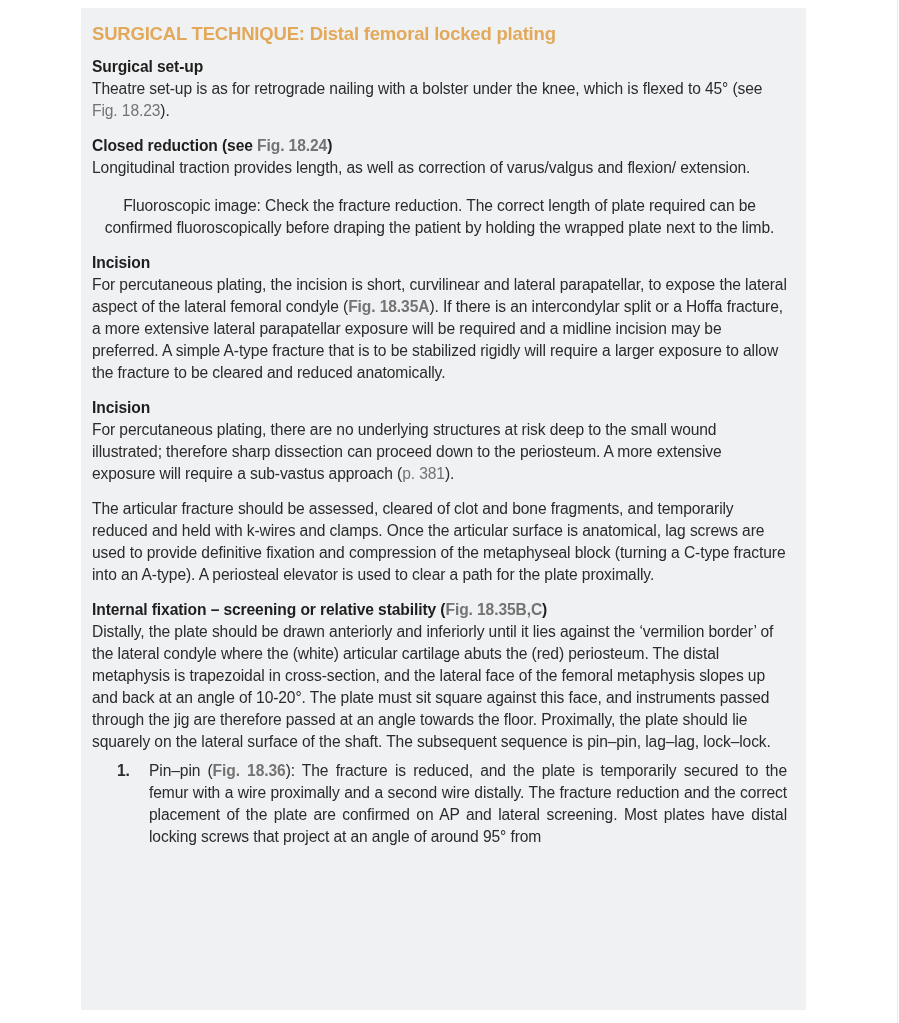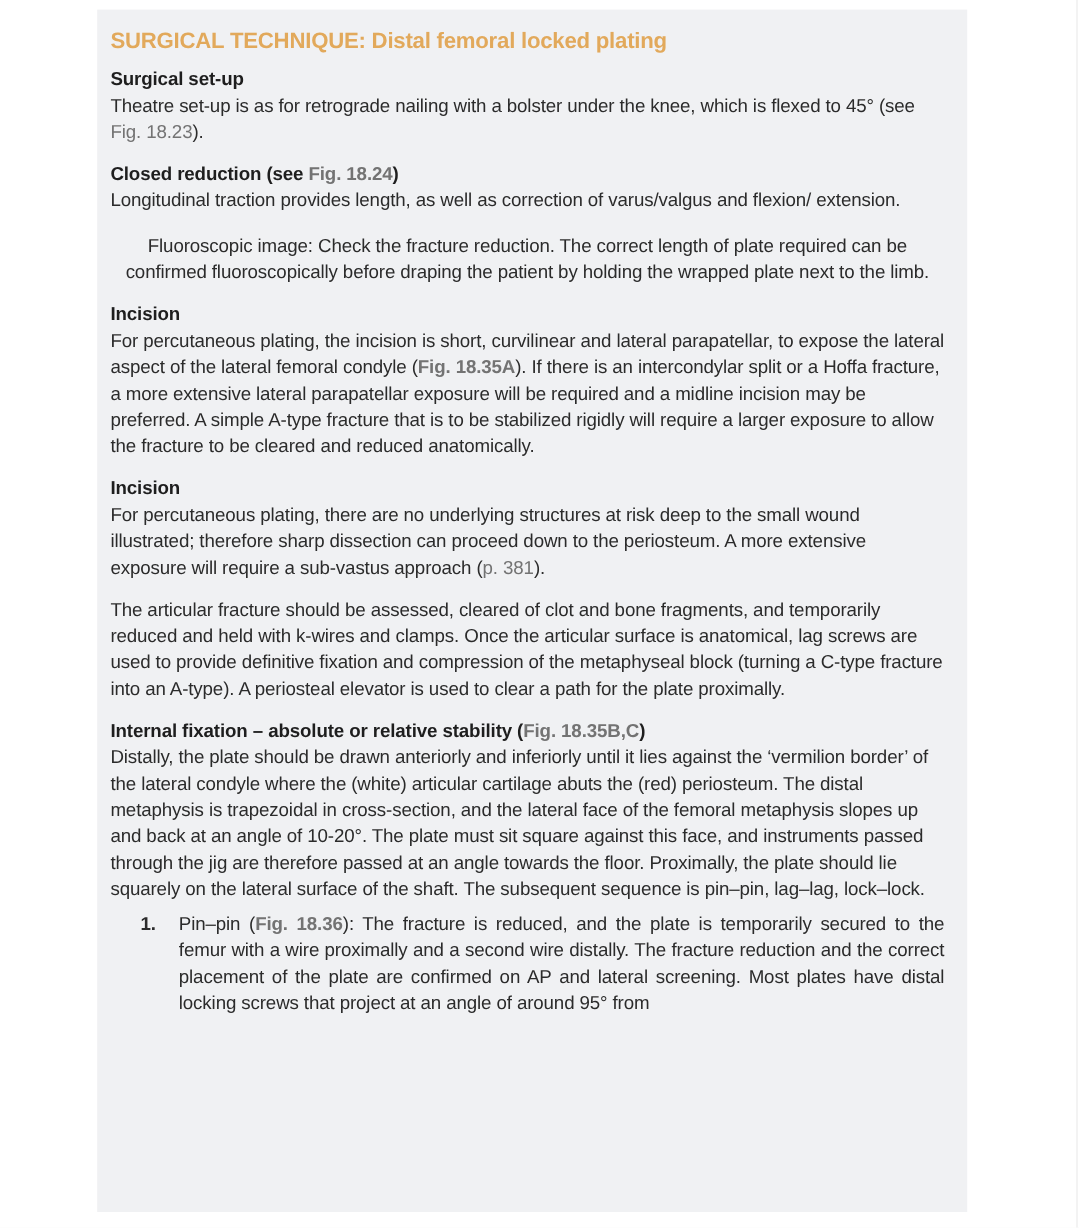--- a/index.html
+++ b/index.html
@@ -108,21 +108,21 @@
         <p class="para"><span>For percutaneous plating, the incision is short, curvilinear and lateral parapatellar, to expose the lateral aspect of the lateral femoral condyle (</span><span class="link bold">Fig. 18.35A</span><span>). If there is an intercondylar split or a Hoffa fracture, a more extensive lateral parapatellar exposure will be required and a midline incision may be preferred. A simple A-type fracture that is to be stabilized rigidly will require a larger exposure to allow the fracture to be cleared and reduced anatomically.</span></p>
       </div>
       <div class="section">
         <div class="section-heading">Incision</div>
         <p class="para"><span>For percutaneous plating, there are no underlying structures at risk deep to the small wound illustrated; therefore sharp dissection can proceed down to the periosteum. A more extensive exposure will require a sub-vastus approach (</span><span class="link">p. 381</span><span>).</span></p>
       </div>
       <div class="section">
         <p class="para"><span>The articular fracture should be assessed, cleared of clot and bone fragments, and temporarily reduced and held with k-wires and clamps. Once the articular surface is anatomical, lag screws are used to provide definitive fixation and compression of the metaphyseal block (turning a C-type fracture into an A-type). A periosteal elevator is used to clear a path for the plate proximally.</span></p>
       </div>
       <div class="section">
-        <div class="section-heading"><span>Internal fixation – absolute or relative stability (</span><span class="link bold">Fig. 18.35B,C</span><span>)</span></div>
+        <div class="section-heading"><span>Internal fixation – screening or relative stability (</span><span class="link bold">Fig. 18.35B,C</span><span>)</span></div>
         <p class="para"><span>Distally, the plate should be drawn anteriorly and inferiorly until it lies against the ‘vermilion border’ of the lateral condyle where the (white) articular cartilage abuts the (red) periosteum. The distal metaphysis is trapezoidal in cross-section, and the lateral face of the femoral metaphysis slopes up and back at an angle of 10-20°. The plate must sit square against this face, and instruments passed through the jig are therefore passed at an angle towards the floor. Proximally, the plate should lie squarely on the lateral surface of the shaft. The subsequent sequence is pin–pin, lag–lag, lock–lock.</span></p>
         <div class="list">
           <div class="list-item">
             <span class="list-num">1.</span>
             <span class="list-text"><span>Pin–pin (</span><span class="link bold">Fig. 18.36</span><span>): The fracture is reduced, and the plate is temporarily secured to the femur with a wire proximally and a second wire distally. The fracture reduction and the correct placement of the plate are confirmed on AP and lateral screening. Most plates have distal locking screws that project at an angle of around 95° from</span></span>
           </div>
         </div>
       </div>
     </div>
 </div>

